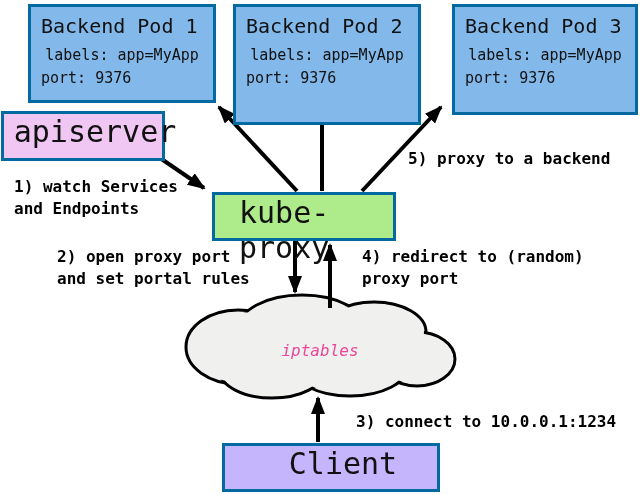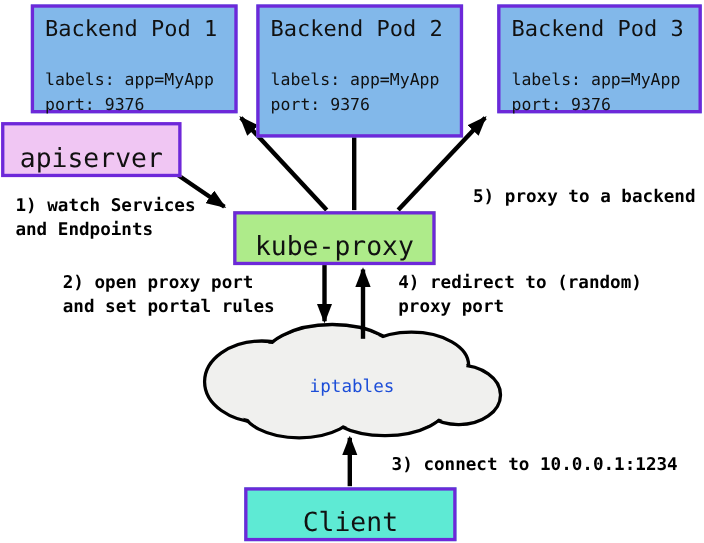--- a/index.html
+++ b/index.html
@@ -18,74 +18,76 @@
   #arrow-layer {
     position: absolute;
     left: 0; top: 0;
     width: 640px; height: 494px;
     z-index: 1;
     pointer-events: none;
   }
   .node {
     position: absolute;
     box-sizing: border-box;
-    border: 3px solid #6d28d9;
+    border: 3px solid #0369a1;
     z-index: 2;
   }
   .pod {
     background: #82B8EA;
     padding: 4px 10px 0 10px;
   }
   .pod-title {
     font-size: 20px;
     line-height: 30px;
     color: #111111;
     white-space: nowrap;
   }
   .pod-detail {
     font-size: 15px;
     line-height: 23px;
     color: #111111;
     white-space: nowrap;
   }
-  .pod-detail.first { margin-top: 20px; }
+  .pod-detail.first { margin-top: 3px; text-align: center; }
   .titled {
     display: flex;
-    align-items: flex-end;
+    align-items: flex-start;
     justify-content: center;
-    font-size: 24px;
+    font-size: 30px;
     color: #111111;
+    padding-left: 24px;
   }
   #apiserver { left: 1px;  top: 111px; width: 164px; height: 50px; background: #F0C6F3; }
   #kubeproxy { left: 212px; top: 192px; width: 184px; height: 49px; background: #AEEB8A; }
-  #client    { left: 222px; top: 443px; width: 193px; height: 49px; background: #5eead4; }
+  #client    { left: 222px; top: 443px; width: 218px; height: 49px; background: #c4b5fd; }
   #pod1 { left: 28px;  top: 4px; width: 188px; height: 99px; }
   #pod2 { left: 233px; top: 4px; width: 188px; height: 121px; }
-  #pod3 { left: 452px; top: 4px; width: 186px; height: 99px; }
+  #pod3 { left: 452px; top: 4px; width: 186px; height: 111px; }
   .step-label {
     position: absolute;
     font-size: 16px;
     font-weight: bold;
     line-height: 22px;
     color: #000000;
     white-space: pre-line;
     z-index: 3;
   }
   #step1 { left: 14px;  top: 176px; }
   #step2 { left: 57px;  top: 246px; }
   #step3 { left: 328px; top: 411px; white-space: nowrap; margin-left: 28px; }
   #step4 { left: 362px; top: 246px; }
-  #step5 { left: 430px; top: 148px; white-space: nowrap; margin-top: 20px; }
+  #step5 { left: 408px; top: 148px; white-space: nowrap; }
   #iptables-label {
     position: absolute;
     left: 250px; top: 341px; width: 140px;
     text-align: center;
     font-size: 16px;
-    color: #1d4ed8;
+    color: #ec4899;
     z-index: 3;
+    font-style: italic;
   }
 </style>
 </head>
 <body>
 
 <div id="canvas">
 
   <svg id="arrow-layer" viewBox="0 0 640 494" xmlns="http://www.w3.org/2000/svg">
     <defs>
       <marker id="ah" markerUnits="userSpaceOnUse" markerWidth="18" markerHeight="14" refX="16" refY="7" orient="auto">

